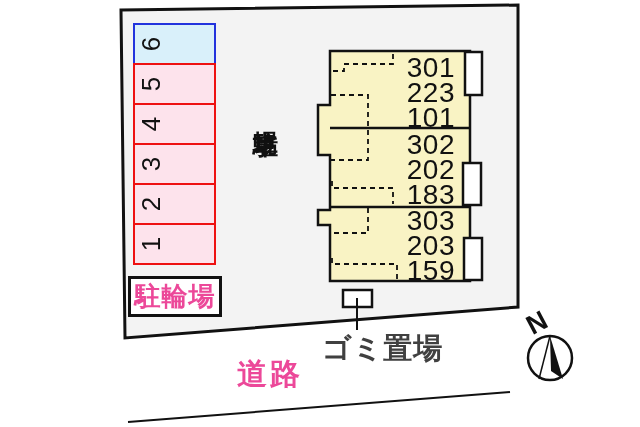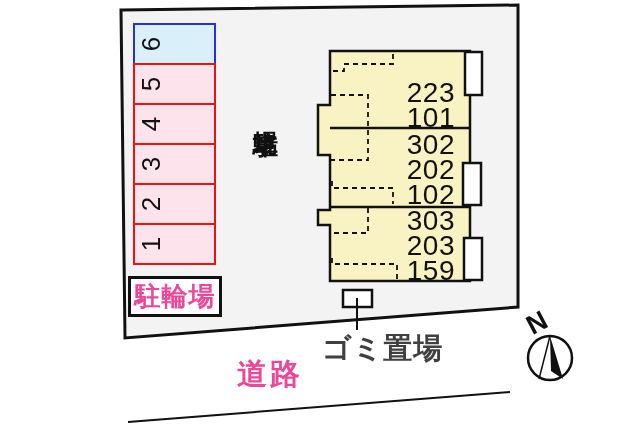--- a/index.html
+++ b/index.html
@@ -100,25 +100,26 @@
   <div class="spot spot-pink" style="top:143px">
     <span class="num">3</span>
   </div>
   <div class="spot spot-pink" style="top:183px">
     <span class="num">2</span>
   </div>
   <div class="spot spot-pink" style="top:223px">
     <span class="num">1</span>
   </div>
 
+  <div class="room" style="top:55px">301</div>
   <div class="room" style="top:80px">223</div>
   <div class="room" style="top:105px">101</div>
   <div class="room" style="top:132px">302</div>
   <div class="room" style="top:157px">202</div>
-  <div class="room" style="top:182px">102</div>
+  <div class="room" style="top:182px">183</div>
   <div class="room" style="top:208px">303</div>
   <div class="room" style="top:233px">203</div>
   <div class="room" style="top:258px">159</div>
 
   <div class="vlabel">駐車場</div>
   <div class="bike-box">駐輪場</div>
   <div class="garbage-label">ゴミ置場</div>
   <div class="road-label">道路</div>
 
 </div>

